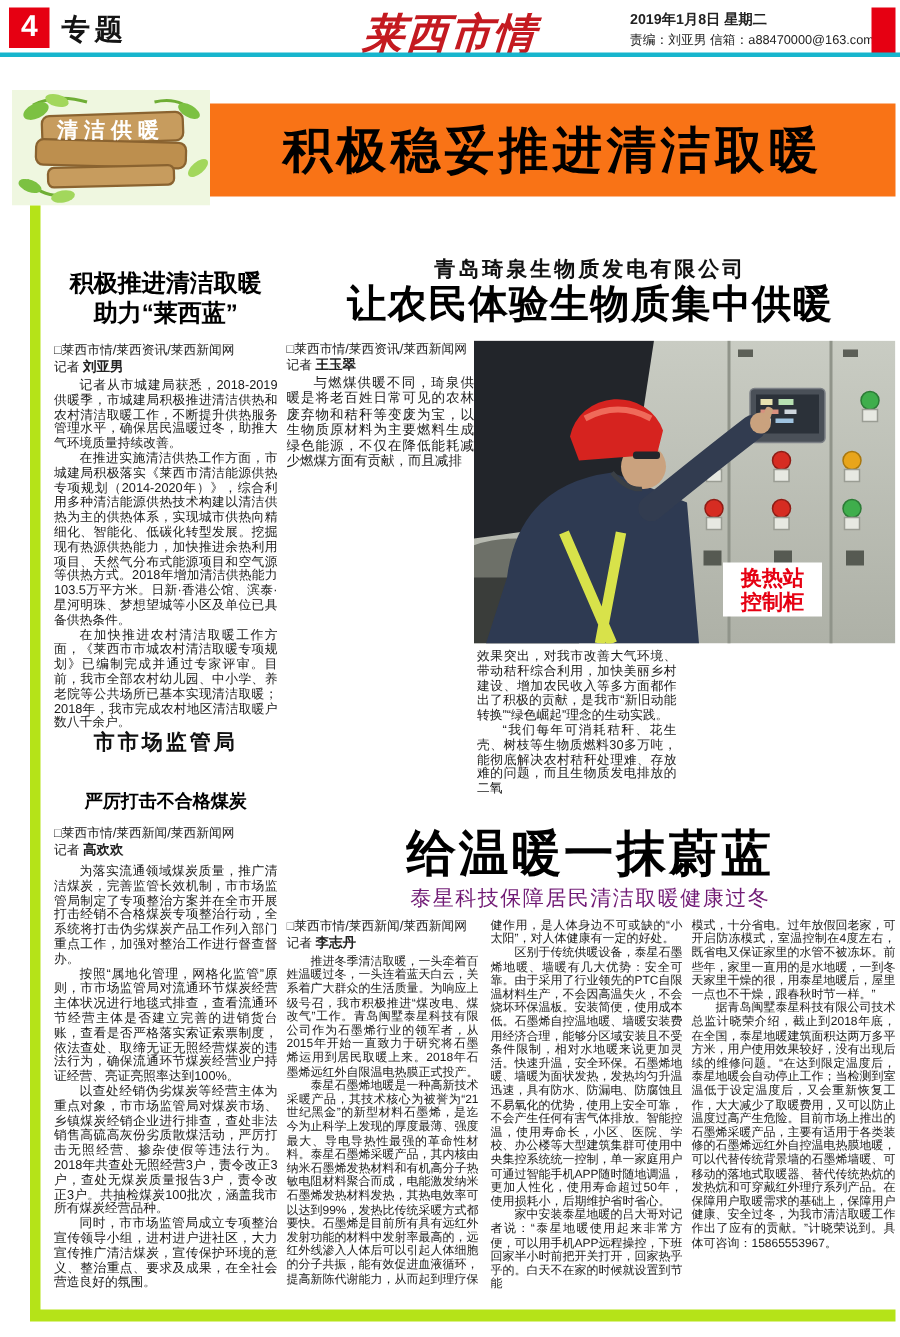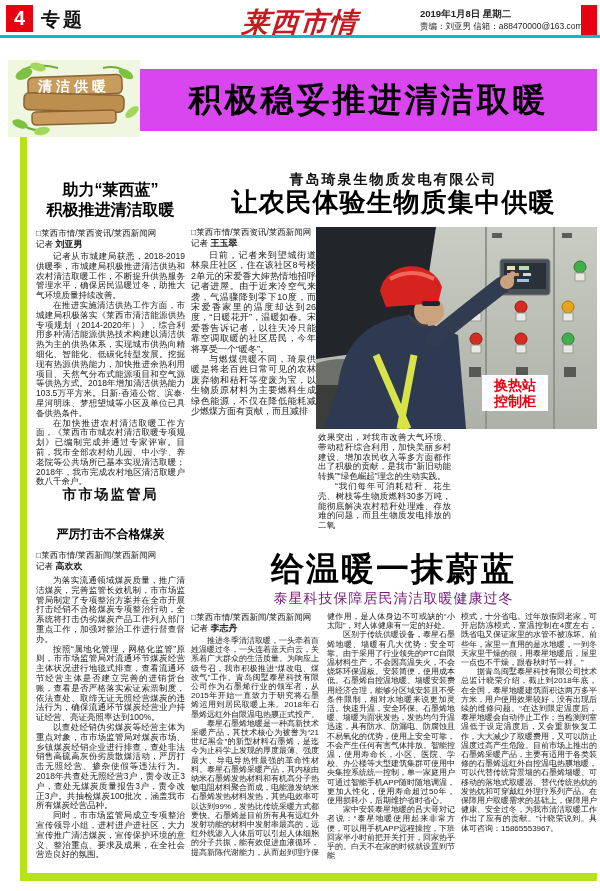--- a/index.html
+++ b/index.html
@@ -13,21 +13,21 @@
   .masthead{position:absolute;left:225px;top:4px;width:150px;text-align:center;
             font-family:"Liberation Serif",serif;font-style:italic;font-weight:bold;
             font-size:28px;color:#c41a20;letter-spacing:1px;transform:skewX(-4deg);}
   .dateblock{position:absolute;left:420px;top:8px;font-size:8.5px;line-height:12px;color:#222;}
   .dateblock .d1{font-weight:bold;font-size:9.5px;}
   .cornerblock{position:absolute;right:3px;top:5px;width:16px;height:31px;background:#e60012;}
   .rule-cyan{position:absolute;left:0;top:35px;width:600px;height:3px;background:#17b5cd;}
 
   
   .sign{position:absolute;left:8px;top:60px;width:132px;height:92px;}
-  .banner{position:absolute;left:140px;top:69px;width:457px;height:62px;background:#d946ef;}
+  .banner{position:absolute;left:140px;top:69px;width:457px;height:62px;background:#f97316;}
   .banner .h{width:100%;text-align:center;line-height:62px;font-size:33px;font-weight:900;
              letter-spacing:3px;color:#000;}
   .strip-left{position:absolute;left:20px;top:137px;width:7px;height:739px;background:#b5e318;}
   .bar-bottom{position:absolute;left:20px;top:873px;width:577px;height:8px;background:#b5e318;}
 
   
   .kicker{position:absolute;text-align:center;font-size:14px;letter-spacing:2px;color:#111;
           font-family:"Liberation Serif",serif;font-weight:bold;}
   .headline{position:absolute;text-align:center;font-weight:900;color:#000;}
   .byline{font-size:8.5px;line-height:10.5px;color:#222;margin-bottom:3px;}
@@ -85,22 +85,22 @@
       <text x="66" y="31" text-anchor="middle" font-size="14" font-weight="bold" fill="#ffffff" letter-spacing="4">清洁供暖</text>
     </svg>
   </div>
   <div class="banner">
     <div class="h">积极稳妥推进清洁取暖</div>
   </div>
   <div class="strip-left"></div>
   <div class="bar-bottom"></div>
 
   <div class="headline lh1">
+    <div>积极推进清洁取暖</div>
     <div>助力“莱西蓝”</div>
-    <div>积极推进清洁取暖</div>
   </div>
   <div class="abs" style="left:36px;top:228px;width:149px;">
     <div class="byline">
       <div>□莱西市情/莱西资讯/莱西新闻网</div>
       <div>
         <span>记者</span>
         <b>刘亚男</b>
       </div>
     </div>
   </div>
@@ -136,21 +136,20 @@
   <div class="abs" style="left:191px;top:227px;width:125px;">
     <div class="byline">
       <div>□莱西市情/莱西资讯/莱西新闻网</div>
       <div>
         <span>记者</span>
         <b>王玉翠</b>
       </div>
     </div>
   </div>
   <div class="body-text abs" style="left:191px;top:250px;width:125px;height:330px;font-size:9px;line-height:10.4px;">
-    <p>日前，记者来到望城街道林泉庄社区，住在该社区8号楼2单元的宋爱香大婶热情地招呼记者进屋。由于近来冷空气来袭，气温骤降到零下10度，而宋爱香家里的温度却达到26度，“日暖花开”，温暖如春。宋爱香告诉记者，以往天冷只能靠空调取暖的社区居民，今年将享受一个“暖冬”。</p>
     <p>与燃煤供暖不同，琦泉供暖是将老百姓日常可见的农林废弃物和秸秆等变废为宝，以生物质原材料为主要燃料生成绿色能源，不仅在降低能耗减少燃煤方面有贡献，而且减排</p>
   </div>
 
   <div class="photo">
     <svg width="281" height="202" viewBox="0 0 281 202">
       <defs>
         <linearGradient id="cab" x1="0" y1="0" x2="0" y2="1">
           <stop offset="0" stop-color="#c9ccc3"></stop>
             <stop offset="1" stop-color="#aeb1a7"></stop>
         </linearGradient>

